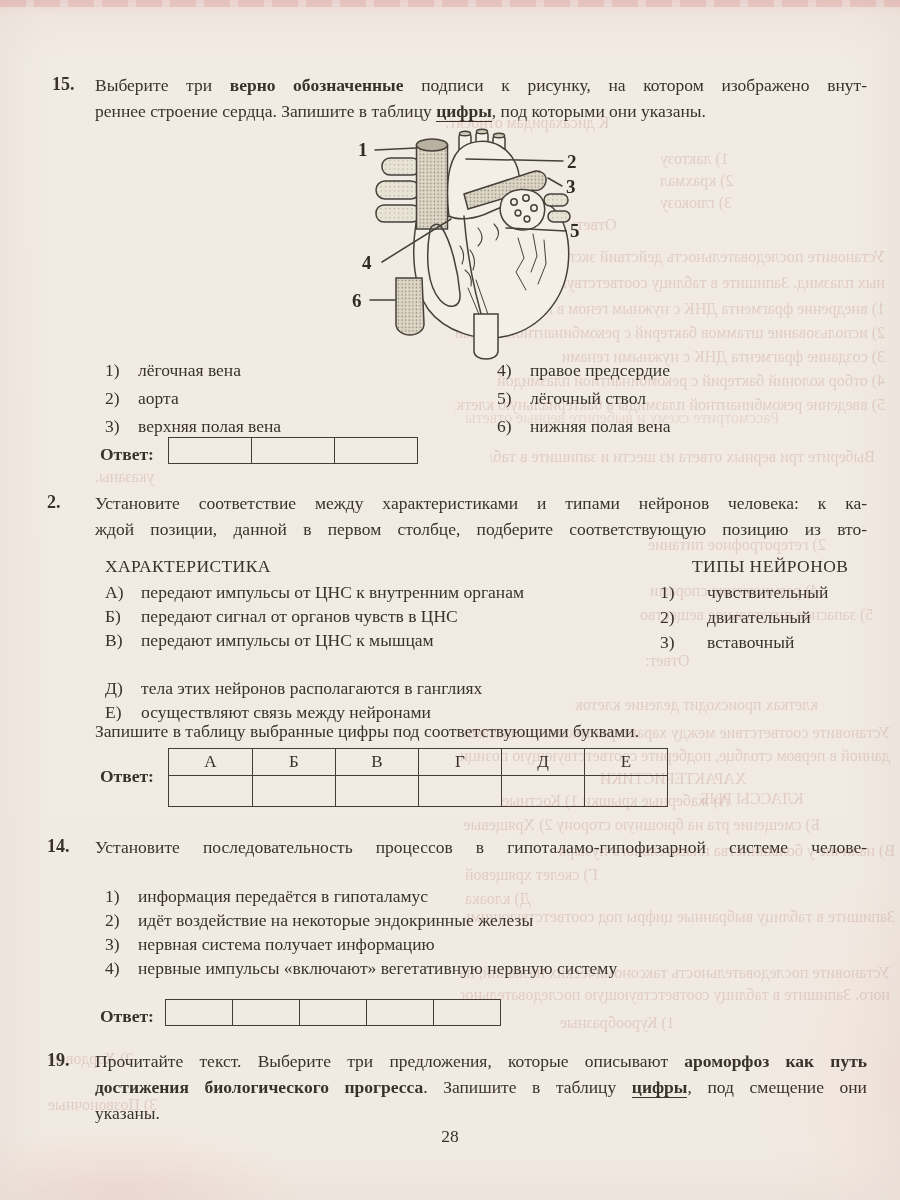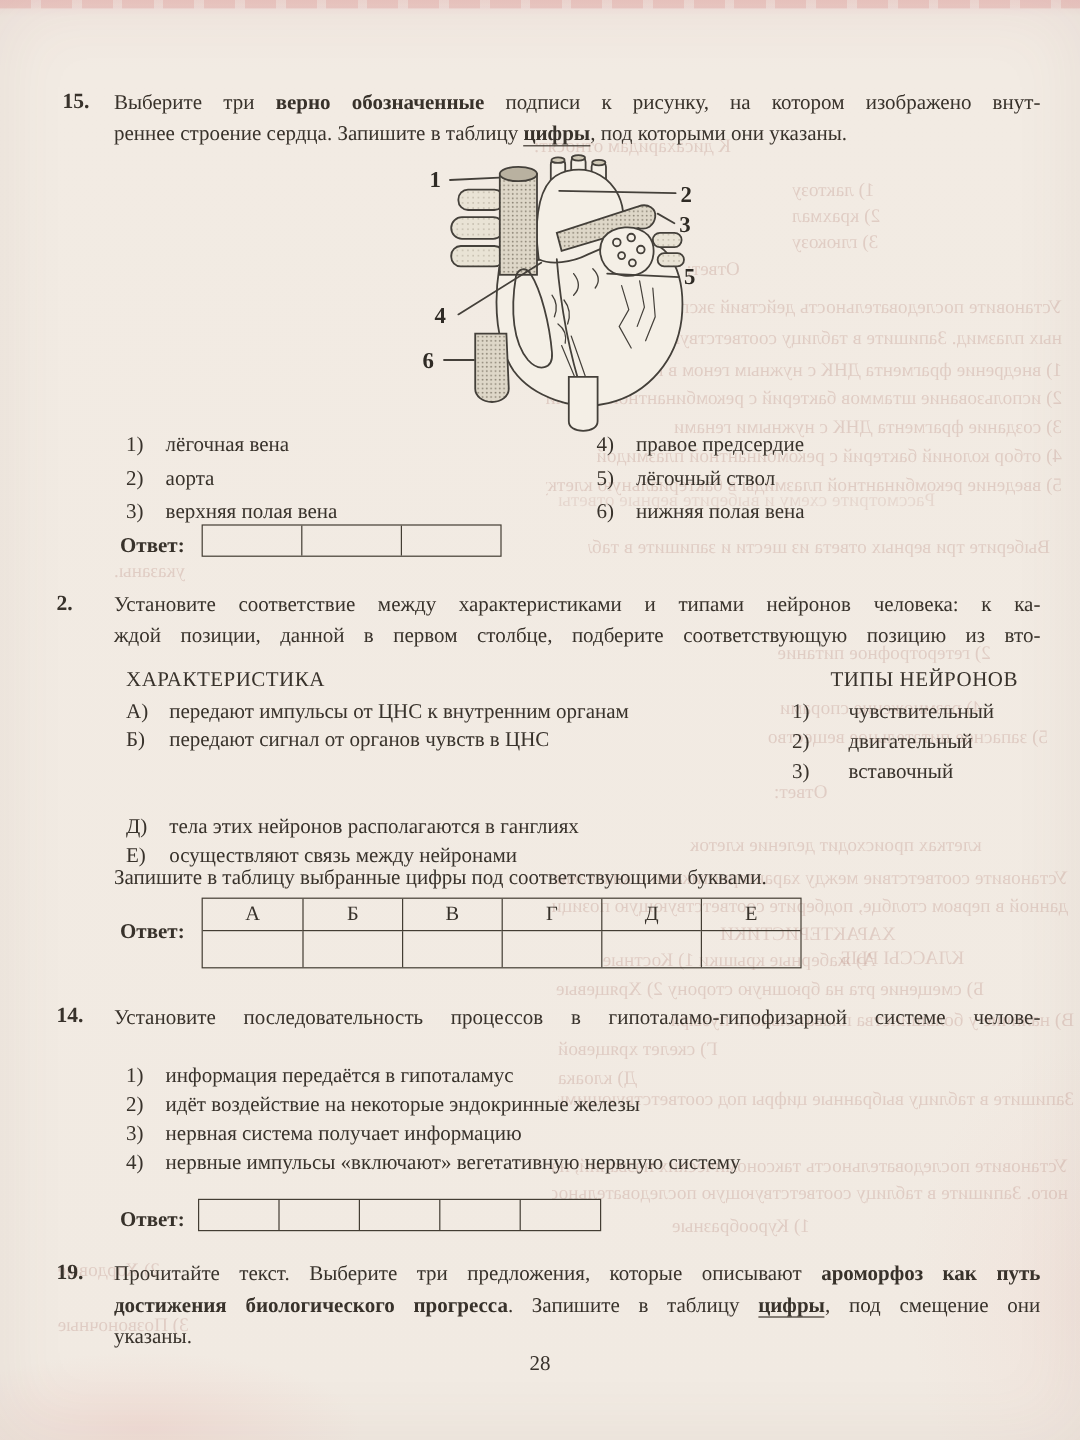--- a/index.html
+++ b/index.html
@@ -189,20 +189,21 @@
 
   <div class="qnum" style="left:47px;top:492px">2.</div>
   <div class="ln jl" style="top:492px">Установите соответствие между характеристиками и типами нейронов человека: к ка-</div>
   <div class="ln jl" style="top:518px">ждой позиции, данной в первом столбце, подберите соответствующую позицию из вто-</div>
 
   <div class="colhead" style="left:105px;top:556px">ХАРАКТЕРИСТИКА</div>
   <div class="colhead" style="left:692px;top:556px">ТИПЫ НЕЙРОНОВ</div>
 
   <div class="li" style="left:105px;top:582px"><span class="mkA">А)</span><span>передают импульсы от ЦНС к внутренним органам</span></div>
   <div class="li" style="left:105px;top:606px"><span class="mkA">Б)</span><span>передают сигнал от органов чувств в ЦНС</span></div>
+  <div class="li" style="left:105px;top:630px"><span class="mkA">В)</span><span>передают импульсы от ЦНС к мышцам</span></div>
   <div class="li" style="left:105px;top:678px"><span class="mkA">Д)</span><span>тела этих нейронов располагаются в ганглиях</span></div>
   <div class="li" style="left:105px;top:702px"><span class="mkA">Е)</span><span>осуществляют связь между нейронами</span></div>
 
   <div class="li" style="left:660px;top:582px"><span class="mkT">1)</span><span>чувствительный</span></div>
   <div class="li" style="left:660px;top:607px"><span class="mkT">2)</span><span>двигательный</span></div>
   <div class="li" style="left:660px;top:632px"><span class="mkT">3)</span><span>вставочный</span></div>
 
   <div class="ln" style="top:720px">Запишите в таблицу выбранные цифры под соответствующими буквами.</div>
 
   <div class="anslab" style="left:100px;top:766px">Ответ:</div>

